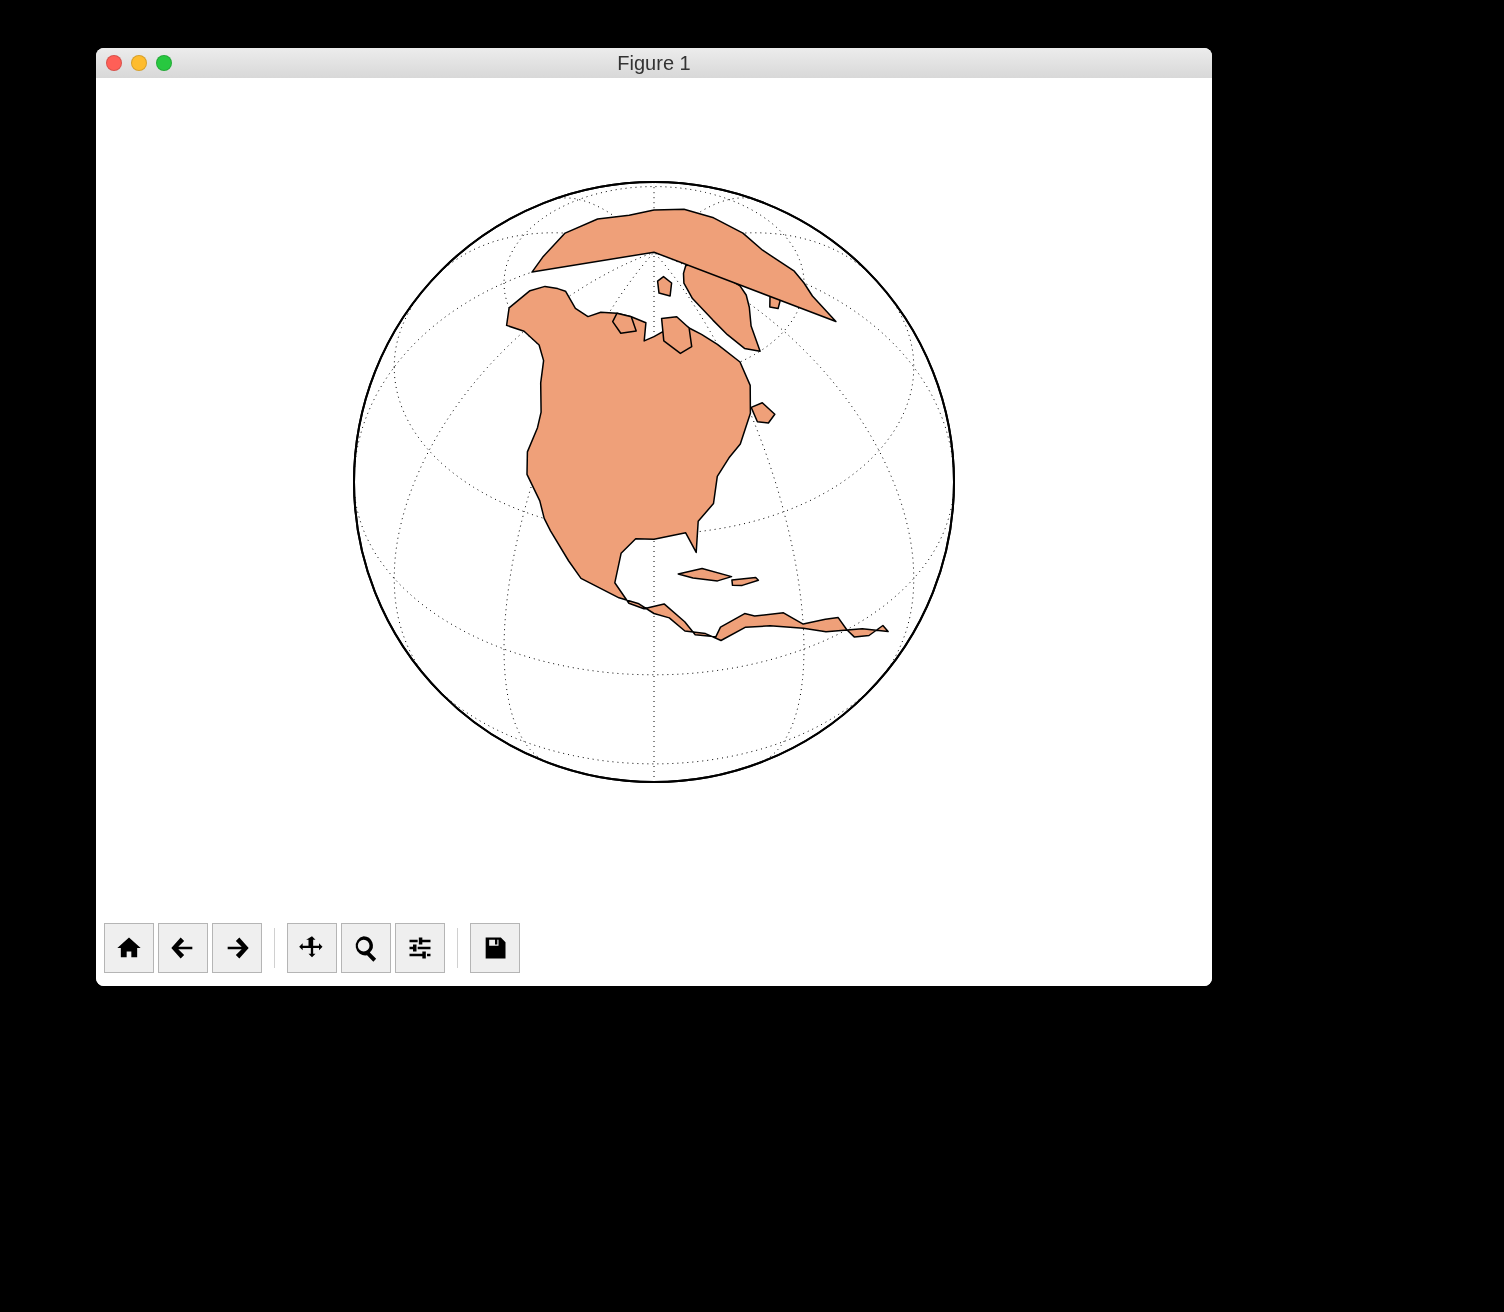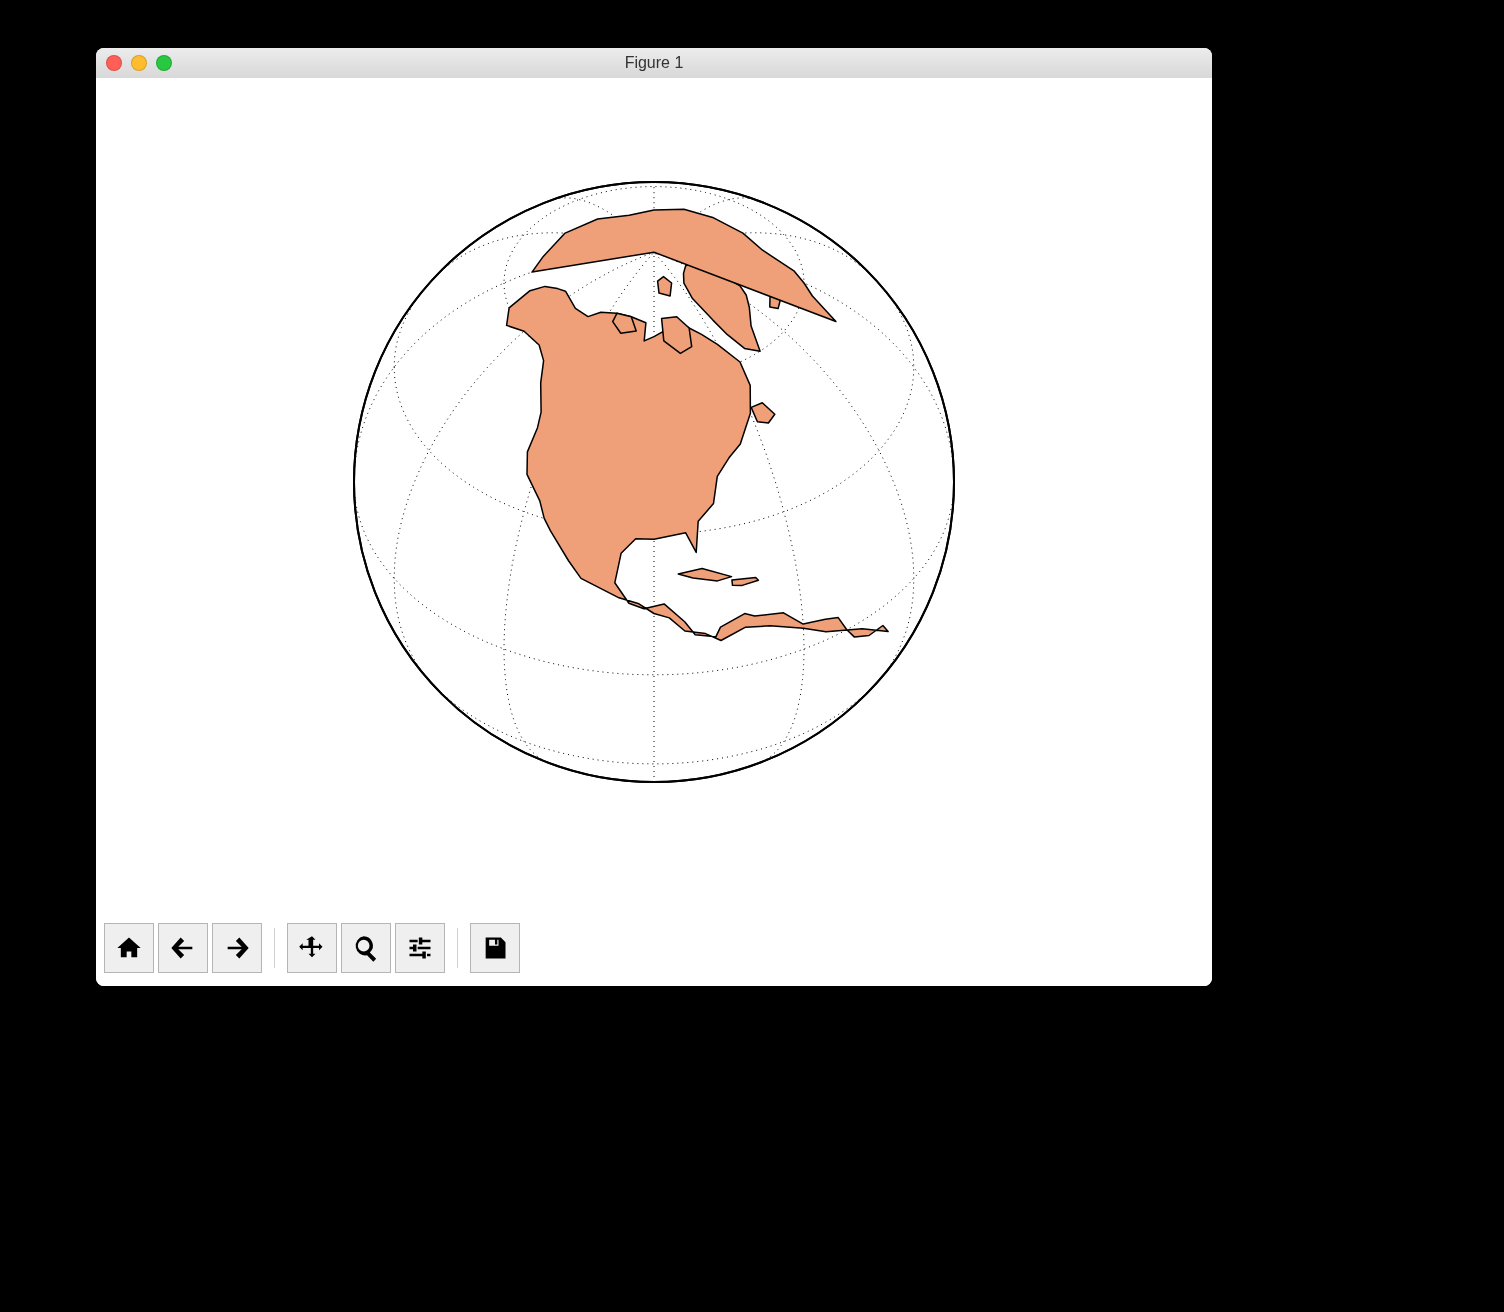--- a/index.html
+++ b/index.html
@@ -1,17 +1,17 @@
 <!DOCTYPE html>
 <html><head>
 <meta charset="utf-8">
 <style>
   html,body{margin:0;padding:0;background:#000;width:1504px;height:1312px;overflow:hidden;font-family:-apple-system,Helvetica,Arial,sans-serif;}
   .window{position:absolute;left:96px;top:48px;width:1116px;height:938px;background:#fff;border-radius:8px;box-shadow:0 20px 60px rgba(0,0,0,.55);overflow:hidden;}
-  .titlebar{height:30px;background:linear-gradient(#ececec,#d8d8d8);border-bottom:1px solid #bdbdbd;position:relative;display:flex;align-items:center;justify-content:center;font-size:16px;color:#333;}
+  .titlebar{height:30px;background:linear-gradient(#ececec,#d8d8d8);border-bottom:1px solid #bdbdbd;position:relative;display:flex;align-items:center;justify-content:center;font-size:20px;color:#333;}
   .traffic{position:absolute;left:10px;top:7px;display:flex;gap:9px;}
   .dot{width:14px;height:14px;border-radius:50%;border:1px solid rgba(0,0,0,.15);}
   .dot.red{background:#ff5f57;} .dot.yellow{background:#febc2e;} .dot.green{background:#28c840;}
   .canvas{position:absolute;left:0;top:30px;right:0;bottom:76px;background:#fff;}
   .toolbar{position:absolute;left:0;bottom:0;right:0;height:76px;background:#fff;display:flex;align-items:center;padding-left:6px;}
   .tbtn{width:48px;height:48px;margin:0 2px;border:1px solid #b5b5b5;background:#efefef;display:flex;align-items:center;justify-content:center;cursor:pointer;}
   .tsep{width:1px;height:40px;background:#d0d0d0;margin:0 10px;}
   svg.globe{display:block;margin:auto;}
 </style>
 </head>

